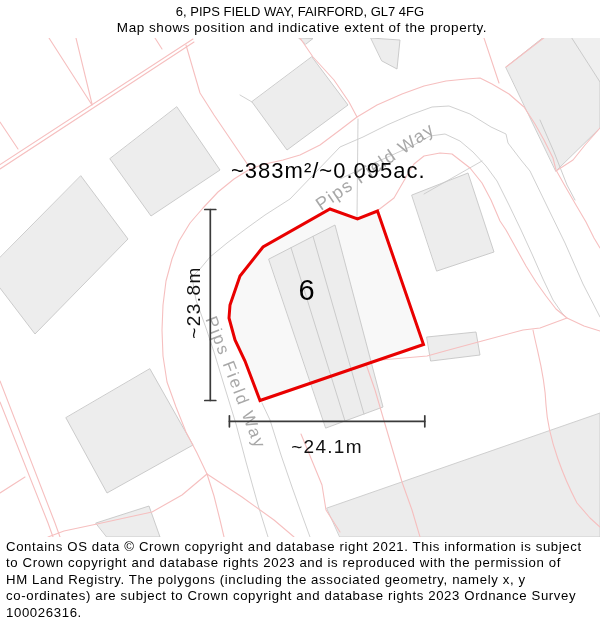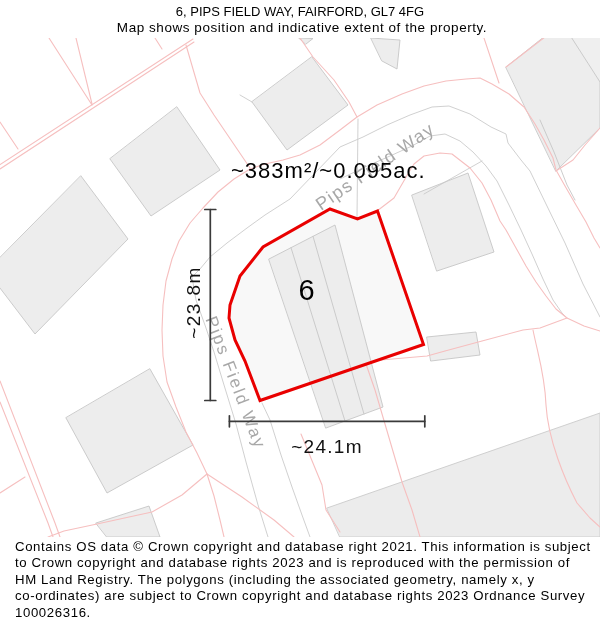--- a/index.html
+++ b/index.html
@@ -1,19 +1,19 @@
 <!DOCTYPE html>
 <html><head>
 <meta charset="utf-8">
 <style>
 html,body{margin:0;padding:0;background:#fff;width:600px;height:625px;overflow:hidden;}
 body{font-family:"Liberation Sans",sans-serif;}
 #page{position:relative;width:600px;height:625px;background:#fff;}
 .hdr{position:absolute;left:0;width:600px;text-align:center;color:#000;}
-.ftr{position:absolute;left:15px;color:#000;font-size:13.2px;letter-spacing:0.62px;line-height:16.6px;white-space:nowrap;}
+.ftr{position:absolute;left:6px;color:#000;font-size:13.2px;letter-spacing:0.62px;line-height:16.6px;white-space:nowrap;}
 </style>
 </head>
 <body>
 <div id="page">
 
 <div class="hdr" style="top:4px;font-size:13px;">6, PIPS FIELD WAY, FAIRFORD, GL7 4FG</div>
 
 <div class="hdr" style="top:19.5px;left:2px;font-size:13.5px;letter-spacing:0.55px;">Map shows position and indicative extent of the property.</div>
 
 <svg width="600" height="625" viewBox="0 0 600 625" style="position:absolute;top:0;left:0;" xmlns="http://www.w3.org/2000/svg">

